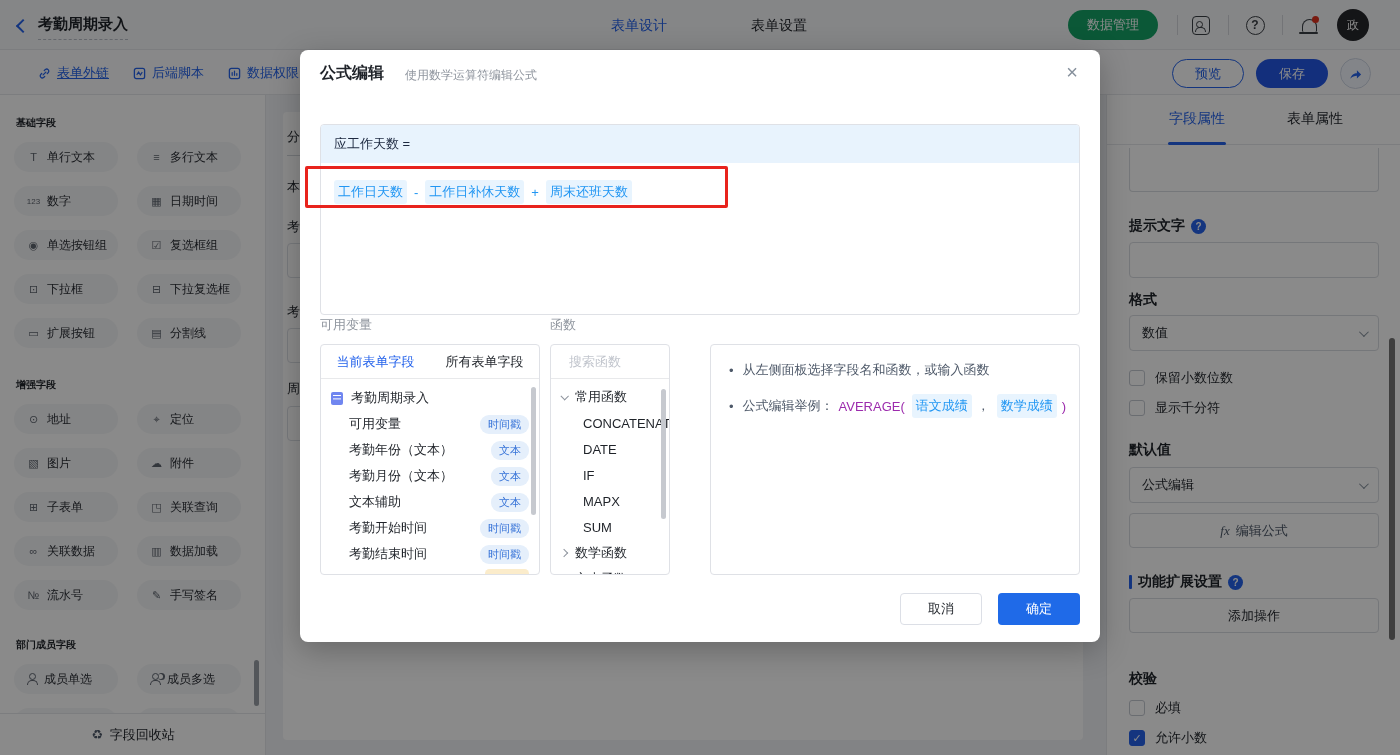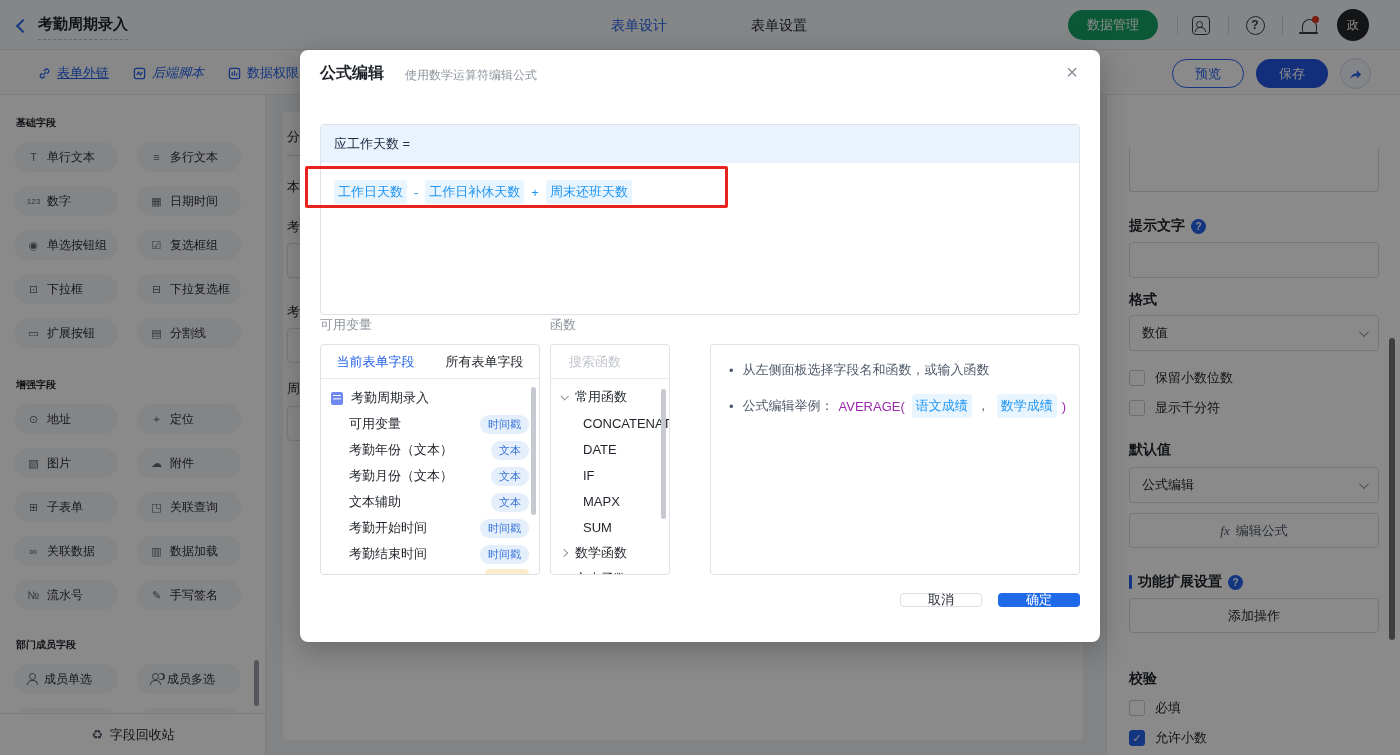--- a/index.html
+++ b/index.html
@@ -94,21 +94,21 @@
   .doc-ico::after { content:""; position:absolute; left:2px; top:3px; width:8px; height:1.6px; background:#fff; box-shadow:0 3.4px 0 #fff; }
   .vscroll { position:absolute; right:3px; width:5px; border-radius:3px; background:#c6c9cf; }
   .srch { height:34px; border-bottom:1px solid #e8e9eb; display:flex; align-items:center; gap:8px; padding:0 10px; }
   .srch input { border:none; outline:none; width:100px; font-size:13px; font-family:inherit; color:#1f2329; }
   .srch input::placeholder { color:#c0c4cc; }
   .tchev { display:inline-block; width:6px; height:6px; border-right:1.4px solid #8f959e; border-bottom:1.4px solid #8f959e; margin:0 8px 0 10px; flex:none; }
   .tchev.open { transform:rotate(45deg) translateY(-1px); }
   .tchev.closed { transform:rotate(-45deg); }
   .hint-row { display:flex; gap:9px; font-size:13px; color:#4e5969; padding:0 0 0 18px; align-items:center; }
   .bullet { color:#4e5969; }
-  .m-btn { position:absolute; top:543px; width:82px; height:14px; border-radius:4px; display:flex; align-items:center; justify-content:center; font-size:13px; cursor:pointer; }
+  .m-btn { position:absolute; top:543px; width:82px; height:32px; border-radius:4px; display:flex; align-items:center; justify-content:center; font-size:13px; cursor:pointer; }
   .m-cancel { left:600px; border:1px solid #dcdfe6; background:#fff; color:#1f2329; }
   .m-ok { left:698px; color:#fff; }
   .red-box { position:absolute; left:305px; top:166px; width:423px; height:42px; border:3px solid #e8231d; border-radius:2px; z-index:70; pointer-events:none; }
 </style>
 </head>
 <body>
 
 <div id="app">
 
   <div class="hdr">
@@ -136,21 +136,21 @@
     <div class="avatar">政</div>
   </div>
 
   <div class="tbar">
     <span class="tbar-item" style="left:38px;text-decoration:underline;">
       <svg width="13" height="13" viewBox="0 0 14 14">
           <path d="M5.5 8.5 L8.5 5.5 M4 7 L2.8 8.2 a2.3 2.3 0 0 0 3.2 3.2 L7.2 10.2 M10 7 L11.2 5.8 a2.3 2.3 0 0 0 -3.2 -3.2 L6.8 3.8" stroke="#2563eb" stroke-width="1.4" fill="none" stroke-linecap="round"></path>
         </svg>
       <span>表单外链</span>
     </span>
-    <span class="tbar-item" style="left:133px;font-style:italic;">
+    <span class="tbar-item" style="left:133px;">
       <svg width="13" height="13" viewBox="0 0 14 14">
           <rect x="1.5" y="1.5" width="11" height="11" rx="2" stroke="#2563eb" stroke-width="1.4" fill="none"></rect>
           <path d="M4 8.5 L6 5.5 L8 8.5 L10 5.5" stroke="#2563eb" stroke-width="1.2" fill="none"></path>
         </svg>
       <span>后端脚本</span>
     </span>
     <span class="tbar-item" style="left:228px;">
       <svg width="13" height="13" viewBox="0 0 14 14">
           <rect x="1.5" y="1.5" width="11" height="11" rx="2" stroke="#2563eb" stroke-width="1.4" fill="none"></rect>
           <path d="M4.5 9 V6 M7 9 V4.5 M9.5 9 V7" stroke="#2563eb" stroke-width="1.3" fill="none" stroke-linecap="round"></path>
@@ -284,20 +284,25 @@
   <div class="cv-line" style="left:287px;top:155px;"></div>
   <span class="cv-label" style="left:287px;top:178px;">本</span>
   <span class="cv-label" style="left:287px;top:218px;">考</span>
   <div class="cv-input" style="left:287px;top:243px;"></div>
   <span class="cv-label" style="left:287px;top:303px;">考</span>
   <div class="cv-input" style="left:287px;top:328px;"></div>
   <span class="cv-label" style="left:287px;top:380px;">周</span>
   <div class="cv-input" style="left:287px;top:406px;"></div>
 
   <div class="props">
+    <div class="ptabs">
+      <span class="ptab active" style="left:62px;">字段属性</span>
+      <span class="ptab" style="left:180px;">表单属性</span>
+      <div class="ptab-bar" style="left:61px;"></div>
+    </div>
     <div class="pinput" style="top:53px;height:44px;border-top:none;border-radius:0 0 4px 4px;"></div>
     <div class="plabel" style="left:22px;top:122px;">
       <span>提示文字</span>
       <span class="q-ico">?</span>
     </div>
     <div class="pinput" style="top:147px;height:36px;"></div>
     <div class="plabel" style="left:22px;top:196px;">格式</div>
     <div class="pselect" style="top:220px;">
       <span>数值</span>
       <span class="chev-down"></span>

